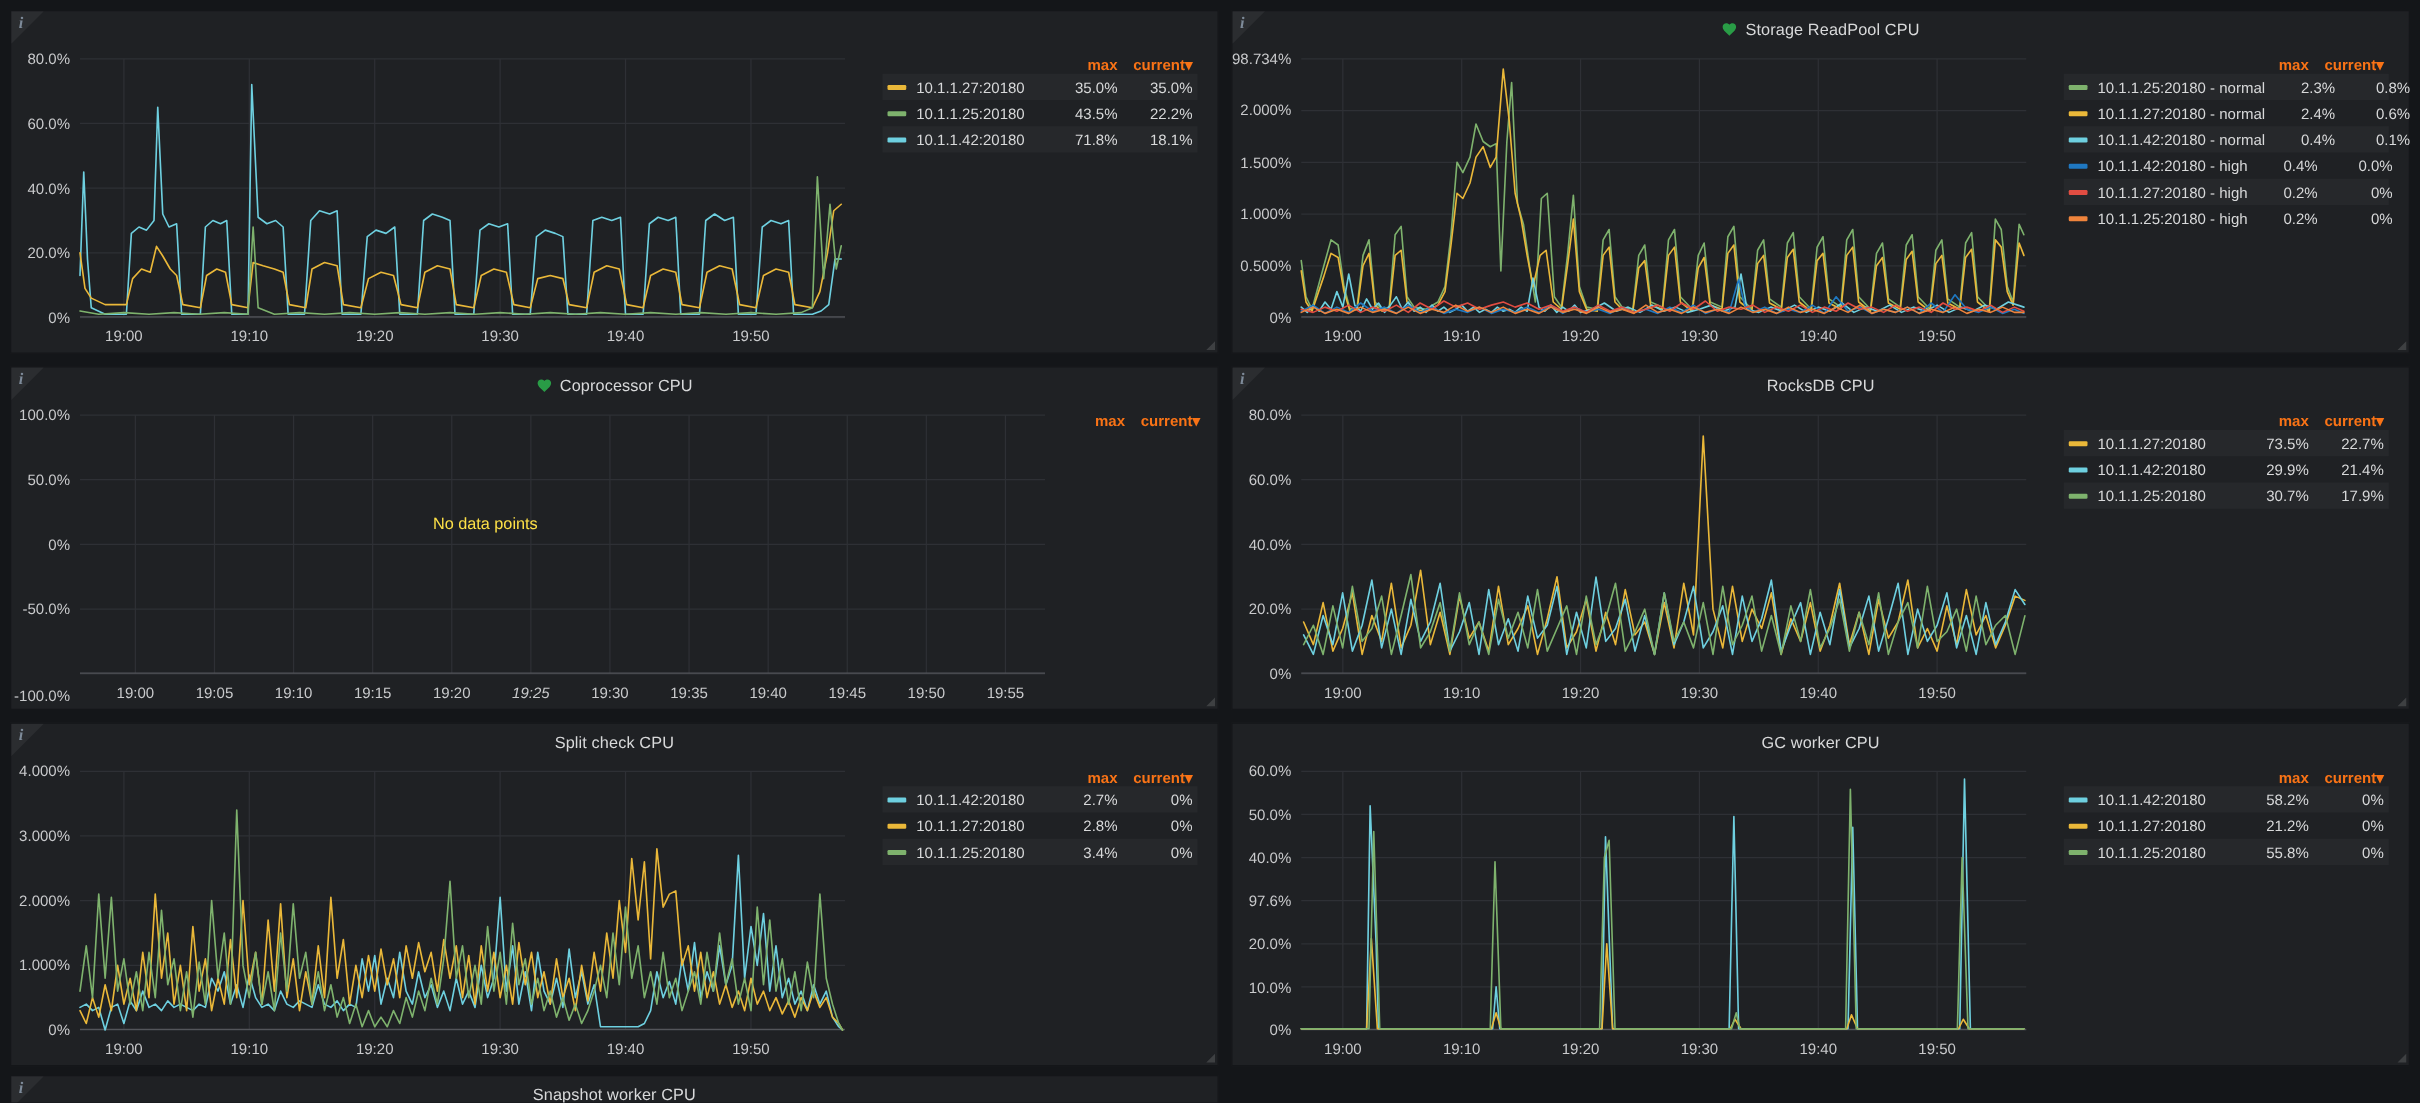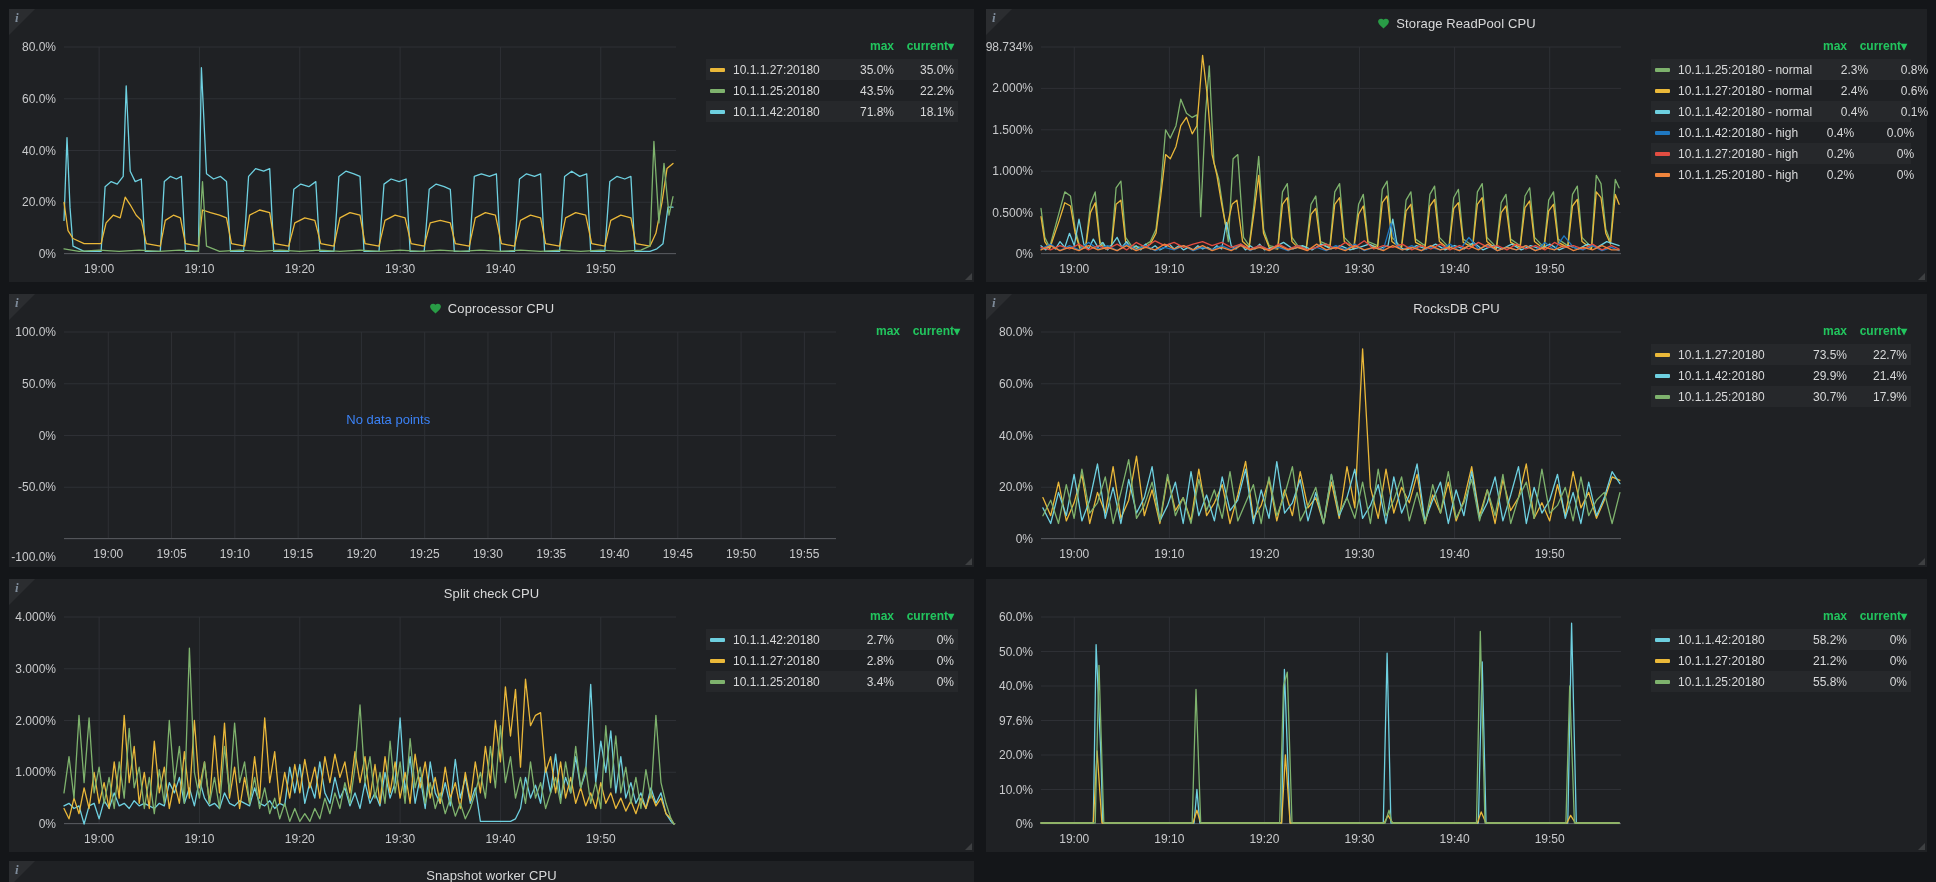--- a/index.html
+++ b/index.html
@@ -28,29 +28,29 @@
   .info-i{position:absolute;left:6px;top:1px;z-index:5;display:none;color:#7e8b9a;
     font-family:"Liberation Serif",serif;font-style:italic;font-weight:bold;font-size:13px;}
   .panel.has-info .info-i{display:block;}
   .resize-handle{position:absolute;right:2px;bottom:2px;width:0;height:0;
     border-bottom:7px solid rgba(255,255,255,.14);border-left:7px solid transparent;}
   .ylabel{position:absolute;width:48px;text-align:right;color:#c9cacc;font-size:12px;}
   .xlabel{position:absolute;width:64px;text-align:center;color:#c9cacc;font-size:12px;}
   .legend{position:absolute;top:30px;right:16px;font-size:12px;color:#d8d9da;}
   .legend-row{display:flex;align-items:center;height:21px;padding:0 4px;}
   .legend-row.stripe{background:rgba(255,255,255,.035);}
-  .legend-head{display:flex;align-items:flex-start;height:20px;padding:0 4px;
-    color:#22c55e;font-weight:bold;}
+  .legend-head{display:flex;align-items:flex-end;height:20px;padding:0 4px;
+    color:#f97316;font-weight:bold;}
   .lg-spacer{flex:1;}
   .lg-swatch{width:15px;height:4px;border-radius:1px;margin-right:8px;flex:0 0 15px;}
   .lg-label{flex:1;white-space:nowrap;cursor:pointer;}
   .lg-max{width:56px;text-align:right;flex:0 0 56px;}
   .lg-cur{width:60px;text-align:right;flex:0 0 60px;}
   .lg-head-col{cursor:pointer;}
-  .no-data{position:absolute;color:#3b82f6;font-size:13px;transform:translate(-50%,-50%);}
+  .no-data{position:absolute;color:#fde047;font-size:13px;transform:translate(-50%,-50%);}
   svg.plot{position:absolute;overflow:visible;}
 </style>
 </head>
 <body>
 
 <div class="dashboard">
   <div class="panel pos-0-0 has-heart has-info has-caret hover">
       <div class="info-corner"></div>
       <div class="info-i">i</div>
       <div class="resize-handle"></div>
@@ -228,21 +228,21 @@
       <div class="ylabel" style="left: -1px; top: 31px;">100.0%</div>
       <div class="ylabel" style="left: -1px; top: 82.75px;">50.0%</div>
       <div class="ylabel" style="left: -1px; top: 134.5px;">0%</div>
       <div class="ylabel" style="left: -1px; top: 186.25px;">-50.0%</div>
       <div class="ylabel" style="left: -1px; top: 256px;">-100.0%</div>
       <div class="xlabel" style="left: 67.2951px; top: 253px;">19:00</div>
       <div class="xlabel" style="left: 130.574px; top: 253px;">19:05</div>
       <div class="xlabel" style="left: 193.852px; top: 253px;">19:10</div>
       <div class="xlabel" style="left: 257.131px; top: 253px;">19:15</div>
       <div class="xlabel" style="left: 320.41px; top: 253px;">19:20</div>
-      <div class="xlabel" style="left: 383.689px; top: 253px;">19:25</div>
+      <div class="xlabel" style="left: 383.689px; top: 253px; font-style: italic;">19:25</div>
       <div class="xlabel" style="left: 446.967px; top: 253px;">19:30</div>
       <div class="xlabel" style="left: 510.246px; top: 253px;">19:35</div>
       <div class="xlabel" style="left: 573.525px; top: 253px;">19:40</div>
       <div class="xlabel" style="left: 636.803px; top: 253px;">19:45</div>
       <div class="xlabel" style="left: 700.082px; top: 253px;">19:50</div>
       <div class="xlabel" style="left: 763.361px; top: 253px;">19:55</div>
       <div class="no-data" style="left: 379.24px; top: 124.94px;">No data points</div>
       <div class="legend" style="width: 118px;">
         <div class="legend-head">
           <span class="lg-spacer"></span>
@@ -367,20 +367,23 @@
         </div>
         <div class="legend-row stripe">
           <span class="lg-swatch" style="background: rgb(126, 178, 109);"></span>
           <span class="lg-label">10.1.1.25:20180</span>
           <span class="lg-max">3.4%</span>
           <span class="lg-cur">0%</span>
         </div>
       </div>
     </div>
   <div class="panel pos-2-1">
+      <div class="panel-header">
+        <span class="panel-title">GC worker CPU</span>
+      </div>
       <div class="resize-handle"></div>
       <svg class="plot" width="580" height="207" style="left: 55px; top: 38px;">
         <line x1="33.278688524590166" y1="0" x2="33.278688524590166" y2="207" stroke="#2e3035" stroke-width="1"></line>
         <line x1="128.36065573770492" y1="0" x2="128.36065573770492" y2="207" stroke="#2e3035" stroke-width="1"></line>
         <line x1="223.44262295081967" y1="0" x2="223.44262295081967" y2="207" stroke="#2e3035" stroke-width="1"></line>
         <line x1="318.5245901639345" y1="0" x2="318.5245901639345" y2="207" stroke="#2e3035" stroke-width="1"></line>
         <line x1="413.60655737704917" y1="0" x2="413.60655737704917" y2="207" stroke="#2e3035" stroke-width="1"></line>
         <line x1="508.6885245901639" y1="0" x2="508.6885245901639" y2="207" stroke="#2e3035" stroke-width="1"></line>
         <line x1="0" y1="0" x2="580" y2="0" stroke="#2e3035" stroke-width="1"></line>
         <line x1="0" y1="34.5" x2="580" y2="34.5" stroke="#2e3035" stroke-width="1"></line>

